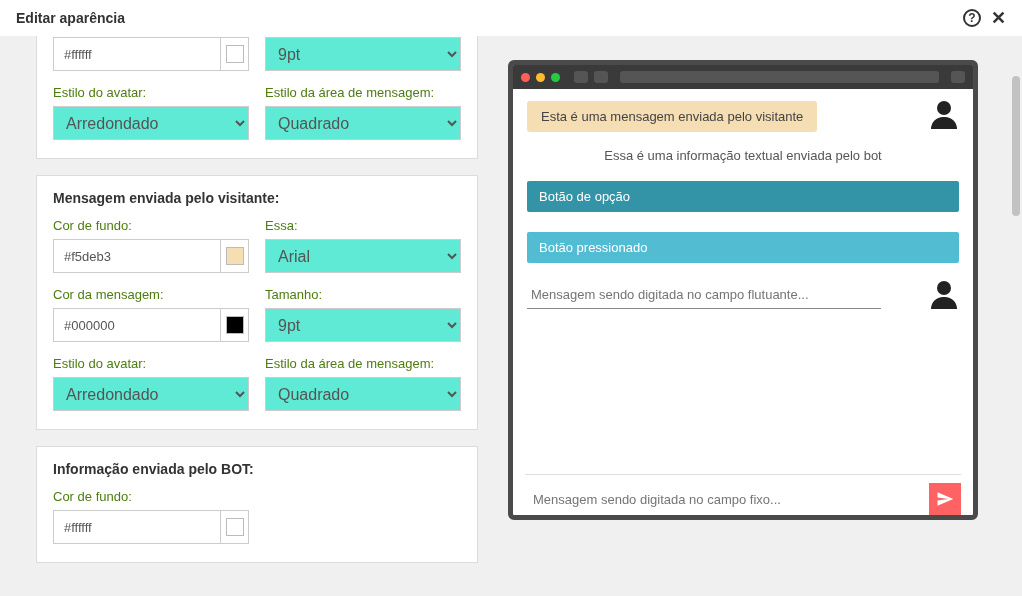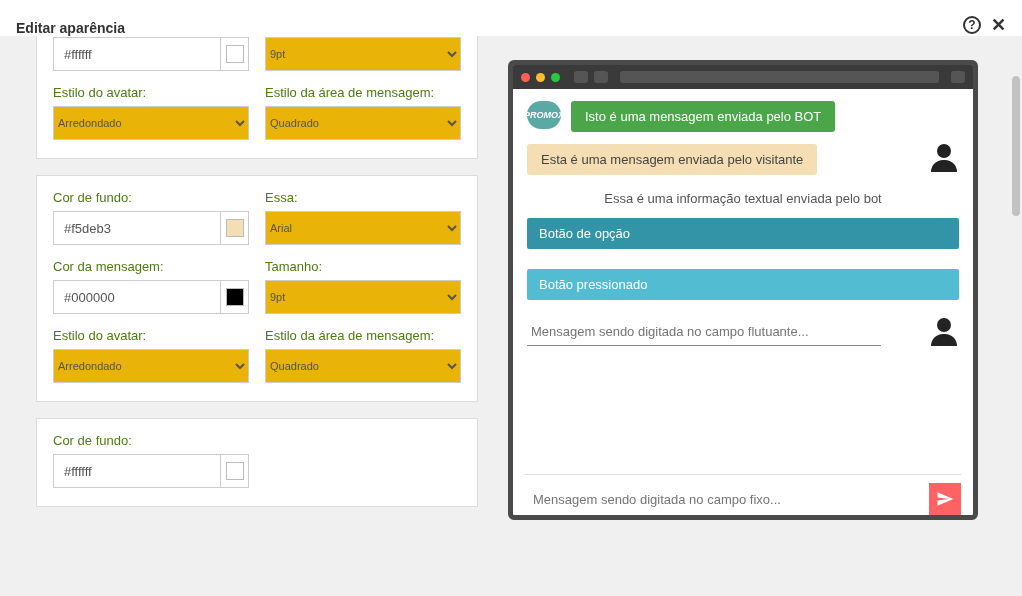--- a/index.html
+++ b/index.html
@@ -15,21 +15,21 @@
     width: 1022px;
     height: 596px;
     position: relative;
     display: flex;
     flex-direction: column;
   }
   .dialog-header {
     height: 36px;
     padding: 0 16px;
     display: flex;
-    align-items: flex-end;
+    align-items: center;
     justify-content: space-between;
     font-weight: bold;
     font-size: 14px;
   }
   .header-icons { display: flex; gap: 10px; align-items: center; }
   .header-icons span { cursor: pointer; font-size: 18px; color: #333; }
   .help-icon { border: 2px solid #333; border-radius: 50%; width: 18px; height: 18px; font-size: 12px !important; display:inline-flex; align-items:center; justify-content:center; font-weight:bold; }
   .content {
     flex: 1;
     display: flex;
@@ -69,21 +69,21 @@
     font-size: 13px;
     color: #555;
     background: #fff;
   }
   .color-wrap .text-input { border-right: none; }
   .swatch {
     width: 34px; height: 34px; border: 1px solid #ccc; display:flex; align-items:center; justify-content:center;
   }
   .swatch-inner { width: 18px; height:18px; border:1px solid #bbb; }
   .select {
-    width: 100%; height: 34px; border:1px solid #ccc; background:#eab308; padding: 0 0; font-size:11px; color:#555;
+    width: 100%; height: 34px; border:1px solid #ccc; background:#5eead4; padding: 0 8px; font-size:16px; color:#555;
     appearance: auto;
   }
   
   .browser {
     width: 470px;
     margin-left: 10px;
     border: 5px solid #4a4a4a;
     border-radius: 6px;
     background: #fff;
     height: 460px;
@@ -122,21 +122,21 @@
     font-size: 13px;
     border-radius: 3px;
   }
   .bubble.bot { background:#4ba64a;color:#fff; }
   .bubble.visitor { background:#f5deb3;color:#444; }
   .avatar-user {
     width:30px; flex-shrink:0; margin-left:12px; display:flex;flex-direction:column;align-items:center;
   }
   .avatar-user .head{width:14px;height:14px;background:#222;border-radius:50%;}
   .avatar-user .body{width:26px;height:12px;background:#222;border-radius:13px 13px 0 0;margin-top:2px;}
-  .info-text { text-align:center; color:#555; font-size:13px; margin: 4px 0 12px 0;}
+  .info-text { text-align:center; color:#555; font-size:13px; margin: 4px 0 18px 0;}
   .btn-row { display:flex; justify-content:space-between; gap:20px; margin-bottom: 18px; flex-direction: column;}
   .btn { padding:8px 12px; color:#fff; font-size:13px; border-radius:2px; }
   .btn.a{background:#3394a8}.btn.b{background:#52bcd3}
   .float-row { display:flex; align-items:center; margin-bottom: 0; gap: 36px; }
   .float-input {
     flex:1; border:none; border-bottom:1px solid #888; background:transparent; padding:6px 4px; font-size:13px; color:#777;
   }
   .fixed-input-row {
     margin-top:auto;
     display:flex; align-items:center; border-top:1px solid #ddd; padding: 8px 0 0 0; gap:8px;
@@ -193,20 +193,21 @@
           <div class="field">
             <label>Estilo da área de mensagem:</label>
             <select class="select">
               <option>Quadrado</option>
             </select>
           </div>
         </div>
       </div>
 
       <div class="panel">
+        <div class="panel-title">Mensagem enviada pelo visitante:</div>
         <div class="row">
           <div class="field">
             <label>Cor de fundo:</label>
             <div class="color-wrap">
               <input class="text-input" value="#f5deb3" style="">
               <div class="swatch">
                   <div class="swatch-inner" style="background:#f5deb3"></div>
                 </div>
             </div>
           </div>
@@ -244,20 +245,21 @@
           <div class="field">
             <label>Estilo da área de mensagem:</label>
             <select class="select">
               <option>Quadrado</option>
             </select>
           </div>
         </div>
       </div>
 
       <div class="panel">
+        <div class="panel-title">Informação enviada pelo BOT:</div>
         <div class="row">
           <div class="field">
             <label>Cor de fundo:</label>
             <div class="color-wrap">
               <input class="text-input" value="#ffffff" style="">
               <div class="swatch">
                   <div class="swatch-inner" style="background:#ffffff"></div>
                 </div>
             </div>
           </div>
@@ -272,26 +274,20 @@
         <div class="browser-bar">
           <span class="dot r"></span>
           <span class="dot y"></span>
           <span class="dot g"></span>
           <span class="bar-pill" style="width:14px;margin-left:8px"></span>
           <span class="bar-pill" style="width:14px"></span>
           <span class="bar-pill" style="flex:1;margin:0 6px"></span>
           <span class="bar-pill" style="width:14px"></span>
         </div>
         <div class="chat">
-          <div class="msg-row">
-            <div class="logo">
-                <span>PROMOX</span>
-              </div>
-            <div class="bubble bot">Isto é uma mensagem enviada pelo BOT</div>
-          </div>
           <div class="msg-row right-align">
             <div class="bubble visitor">Esta é uma mensagem enviada pelo visitante</div>
             <div class="avatar-user">
                 <div class="head"></div>
                 <div class="body"></div>
               </div>
           </div>
           <div class="info-text">Essa é uma informação textual enviada pelo bot</div>
           <div class="btn-row">
             <div class="btn a">Botão de opção</div>

